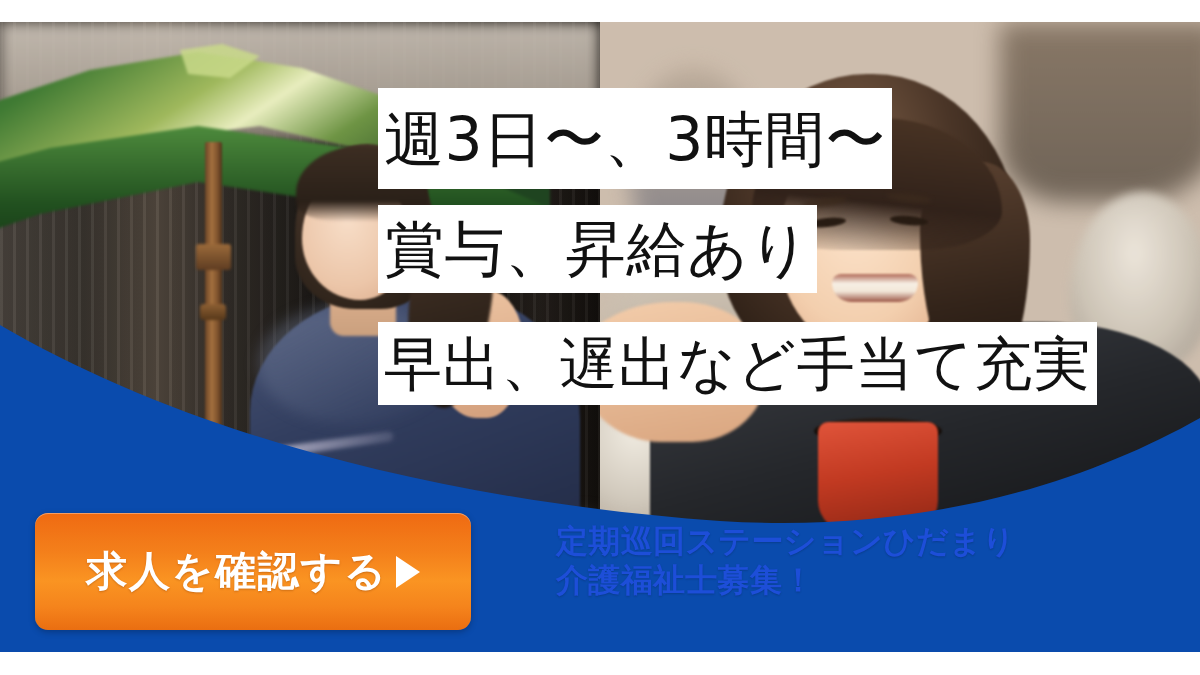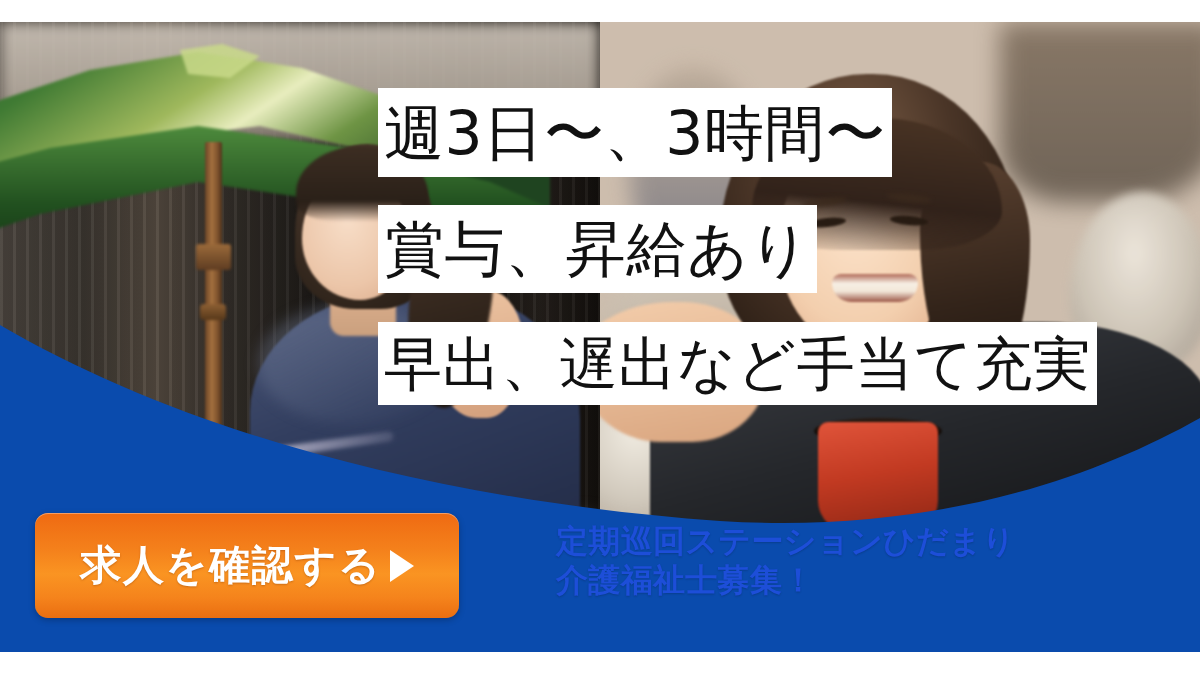--- a/index.html
+++ b/index.html
@@ -258,29 +258,29 @@
     position:absolute;
     background:#ffffff;
     color:#111111;
     font-weight:400;
     line-height:1;
     letter-spacing:.01em;
     white-space:nowrap;
     display:flex;align-items:center;
     font-family:"DejaVu Sans","Liberation Sans",sans-serif;
   }
-  .headline-1{left:378px;top:88px;height:89px;padding:0 6px;font-size:60px;}
+  .headline-1{left:378px;top:88px;height:89px;padding:6px 6px;font-size:60px;}
   .headline-2{left:378px;top:205px;height:88px;padding:0 6px;font-size:60px;}
   .headline-3{left:378px;top:322px;height:83px;padding:0 6px;font-size:58px;}
 
   
   .cta{
     position:absolute;left:35px;top:513px;
     width:412px;height:93px;
-    border:0;padding:6px;
+    border:0;padding:12px;
     border-radius:13px;
     background:linear-gradient(180deg,#ef6a12 0%,#f4801b 34%,#fa9422 58%,#f5841c 80%,#ea6e11 100%);
     box-shadow:0 1px 0 rgba(255,255,255,.35) inset, 0 2px 6px rgba(0,0,0,.25);
     display:flex;align-items:center;justify-content:center;
     cursor:pointer;
   }
   .cta-label{
     color:#ffffff;font-size:41px;font-weight:700;letter-spacing:.04em;
     font-family:"DejaVu Sans","Liberation Sans",sans-serif;
     text-shadow:0 1px 2px rgba(120,50,0,.35);

